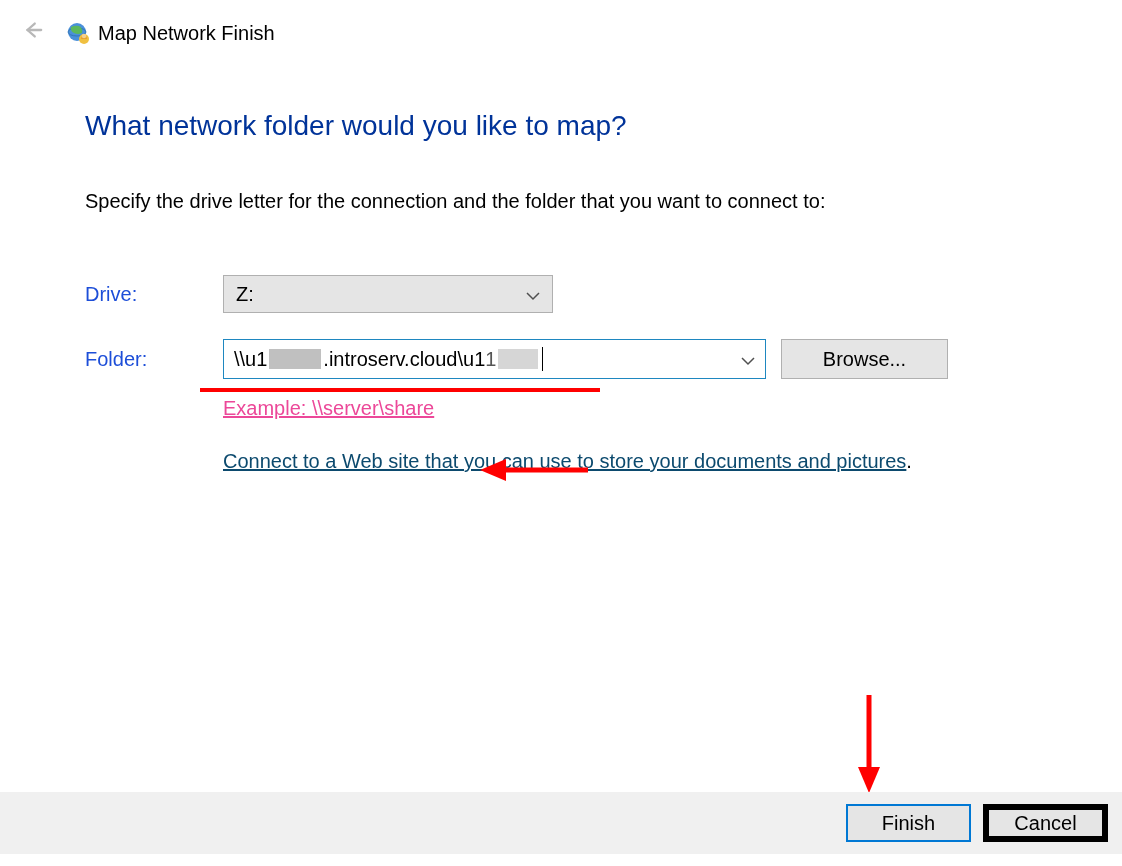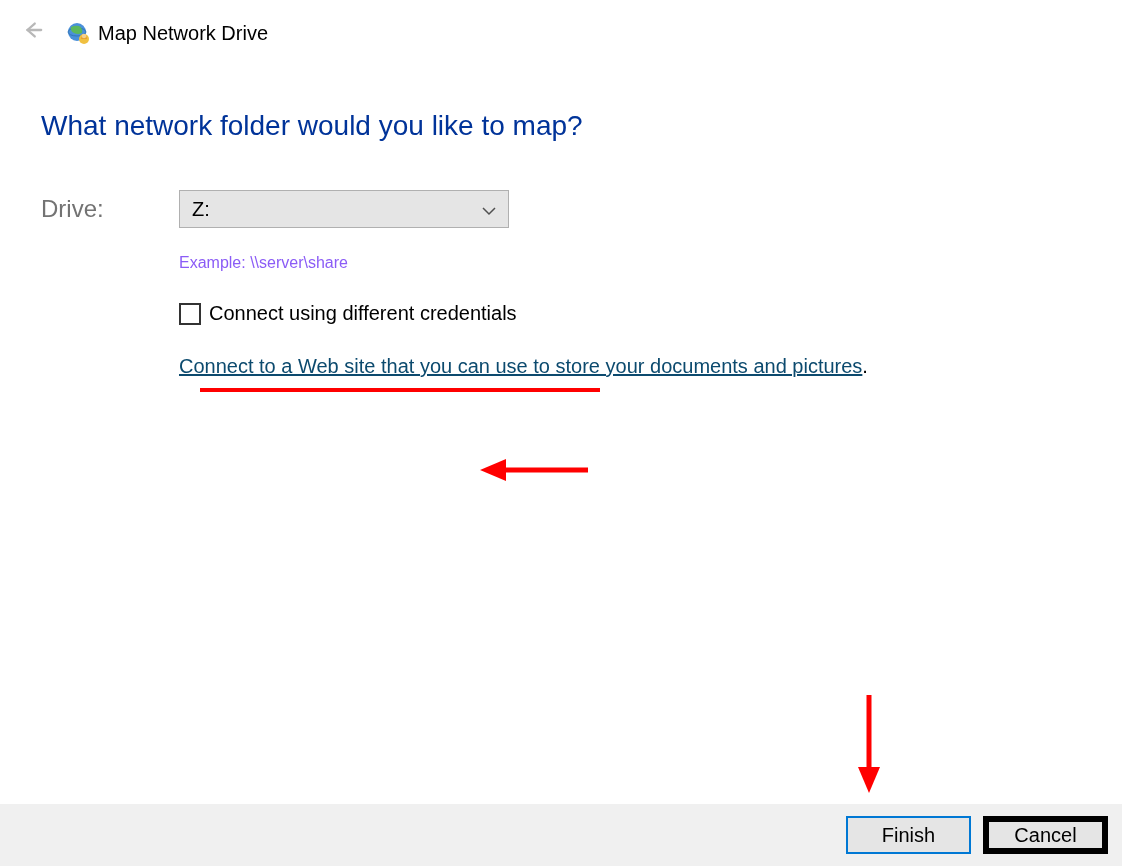--- a/index.html
+++ b/index.html
@@ -29,43 +29,43 @@
       height: 24px;
       margin-left: 14px;
       margin-right: 10px;
       position: relative;
     }
     .header-title {
       font-size: 20px;
       color: #000;
     }
     .content {
-      padding: 60px 0 0 41px;
+      padding: 60px 0 0 85px;
       width: 1050px;
     }
     .main-heading {
       font-size: 28px;
       color: #003399;
       font-weight: 400;
       margin-bottom: 48px;
     }
     .instruction {
       font-size: 20px;
       color: #000;
       margin-bottom: 62px;
     }
     .form-row {
       display: flex;
       align-items: center;
       margin-bottom: 26px;
     }
     .form-label {
       width: 138px;
-      font-size: 24px;
-      color: #737373;
+      font-size: 20px;
+      color: #1d4ed8;
     }
     .drive-select {
       width: 330px;
       height: 38px;
       background: #e5e5e5;
       border: 1px solid #b0b0b0;
       display: flex;
       align-items: center;
       justify-content: space-between;
       padding: 0 12px;
@@ -109,23 +109,24 @@
       margin-left: 15px;
       font-size: 20px;
       display: flex;
       align-items: center;
       justify-content: center;
     }
     .indent-block {
       margin-left: 138px;
     }
     .example-text {
-      font-size: 16px;
-      color: #8b5cf6;
+      font-size: 20px;
+      color: #ec4899;
       margin-bottom: 30px;
+      text-decoration: underline;
     }
     .checkbox-row {
       display: flex;
       align-items: center;
       margin-bottom: 30px;
       font-size: 20px;
     }
     .checkbox {
       width: 22px;
       height: 22px;
@@ -138,21 +139,21 @@
     }
     .link-text {
       color: #0c4a6e;
       text-decoration: underline;
       font-size: 20px;
       cursor: pointer;
       display: inline;
     }
     .bottom-bar {
       position: absolute;
-      bottom: 0;
+      bottom: 12px;
       left: 0;
       right: 0;
       height: 62px;
       background: #f0f0f0;
       display: flex;
       align-items: center;
       justify-content: flex-end;
       padding-right: 14px;
       gap: 12px;
     }
@@ -194,47 +195,65 @@
   <span class="header-icon">
     <svg width="26" height="26" viewBox="0 0 26 26">
       <circle cx="13" cy="11" r="9" fill="#4a90d9"></circle>
       <ellipse cx="13" cy="11" rx="9" ry="4" fill="none" stroke="#2a6db0" stroke-width="0.8"></ellipse>
       <path d="M7 6 Q11 4 15 5 Q19 7 18 12 Q14 14 10 12 Q6 10 7 6" fill="#5cb85c"></path>
       <circle cx="20" cy="18" r="5" fill="#f0c040"></circle>
       <path d="M17 18 a3 3 0 0 1 6 0" fill="#e8a030"></path>
       <circle cx="20" cy="15" r="2.2" fill="#f5d090"></circle>
     </svg>
   </span>
-  <span class="header-title">Map Network Drive</span>
+  <span class="header-title">Map Network Finish</span>
 </div>
 
 <div class="content">
   <h1 class="main-heading">What network folder would you like to map?</h1>
+  <p class="instruction">Specify the drive letter for the connection and the folder that you want to connect to:</p>
 
   <div class="form-row">
     <span class="form-label">Drive:</span>
     <div class="drive-select">
       <span>Z:</span>
       <span class="chevron">
         <svg width="14" height="10" viewBox="0 0 14 10">
             <path d="M1 2 L7 8 L13 2" stroke="#505050" stroke-width="1.5" fill="none"></path>
           </svg>
       </span>
     </div>
   </div>
 
+  <div class="form-row" style="margin-bottom:18px;">
+    <span class="form-label">Folder:</span>
+    <div class="folder-combo">
+      <span class="folder-text">
+        <span>\\u1</span>
+          <span class="redact" style="width:52px;background:#c0c0c0;"></span>
+          <span>.introserv.cloud\u1</span>
+          <span style="color:#555">1</span>
+          <span class="redact" style="width:40px;background:#d6d6d6;"></span>
+          <span style="border-left:1px solid #000;height:24px;margin-left:2px;"></span>
+      </span>
+      <span class="chevron">
+        <svg width="14" height="10" viewBox="0 0 14 10">
+            <path d="M1 2 L7 8 L13 2" stroke="#505050" stroke-width="1.5" fill="none"></path>
+          </svg>
+      </span>
+    </div>
+    <div class="browse-btn">
+      <span>Browse...</span>
+    </div>
+  </div>
 
   <div class="indent-block">
     <p class="example-text">Example: \\server\share</p>
 
 
-    <div class="checkbox-row">
-      <span class="checkbox"></span>
-      <span>Connect using different credentials</span>
-    </div>
 
     <div style="font-size:20px;">
       <span class="link-text">Connect to a Web site that you can use to store your documents and pictures</span><span>.</span>
     </div>
   </div>
 </div>
 
 <div class="red-underline"></div>
 
 <div class="anno-arrow-right">

